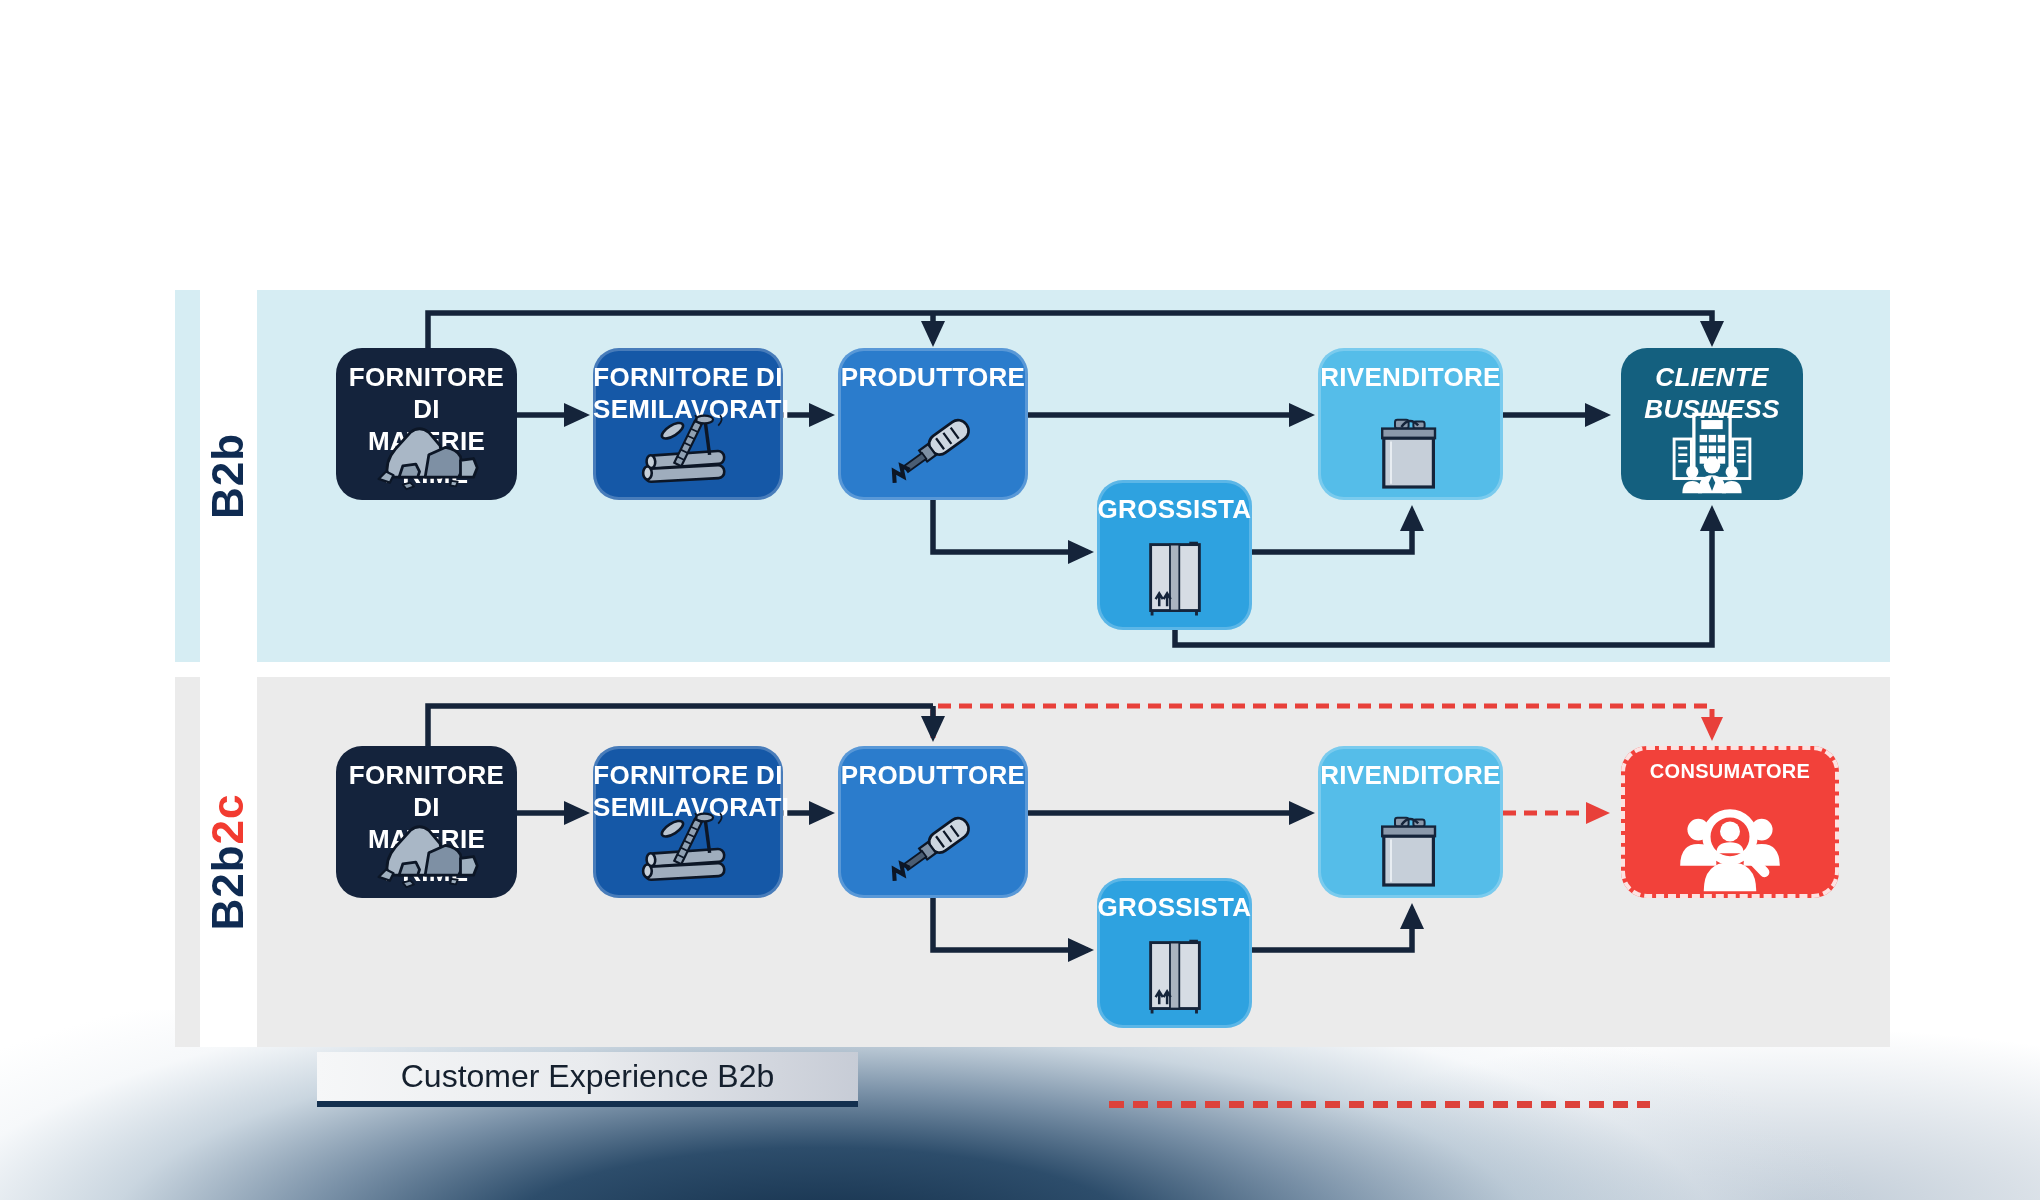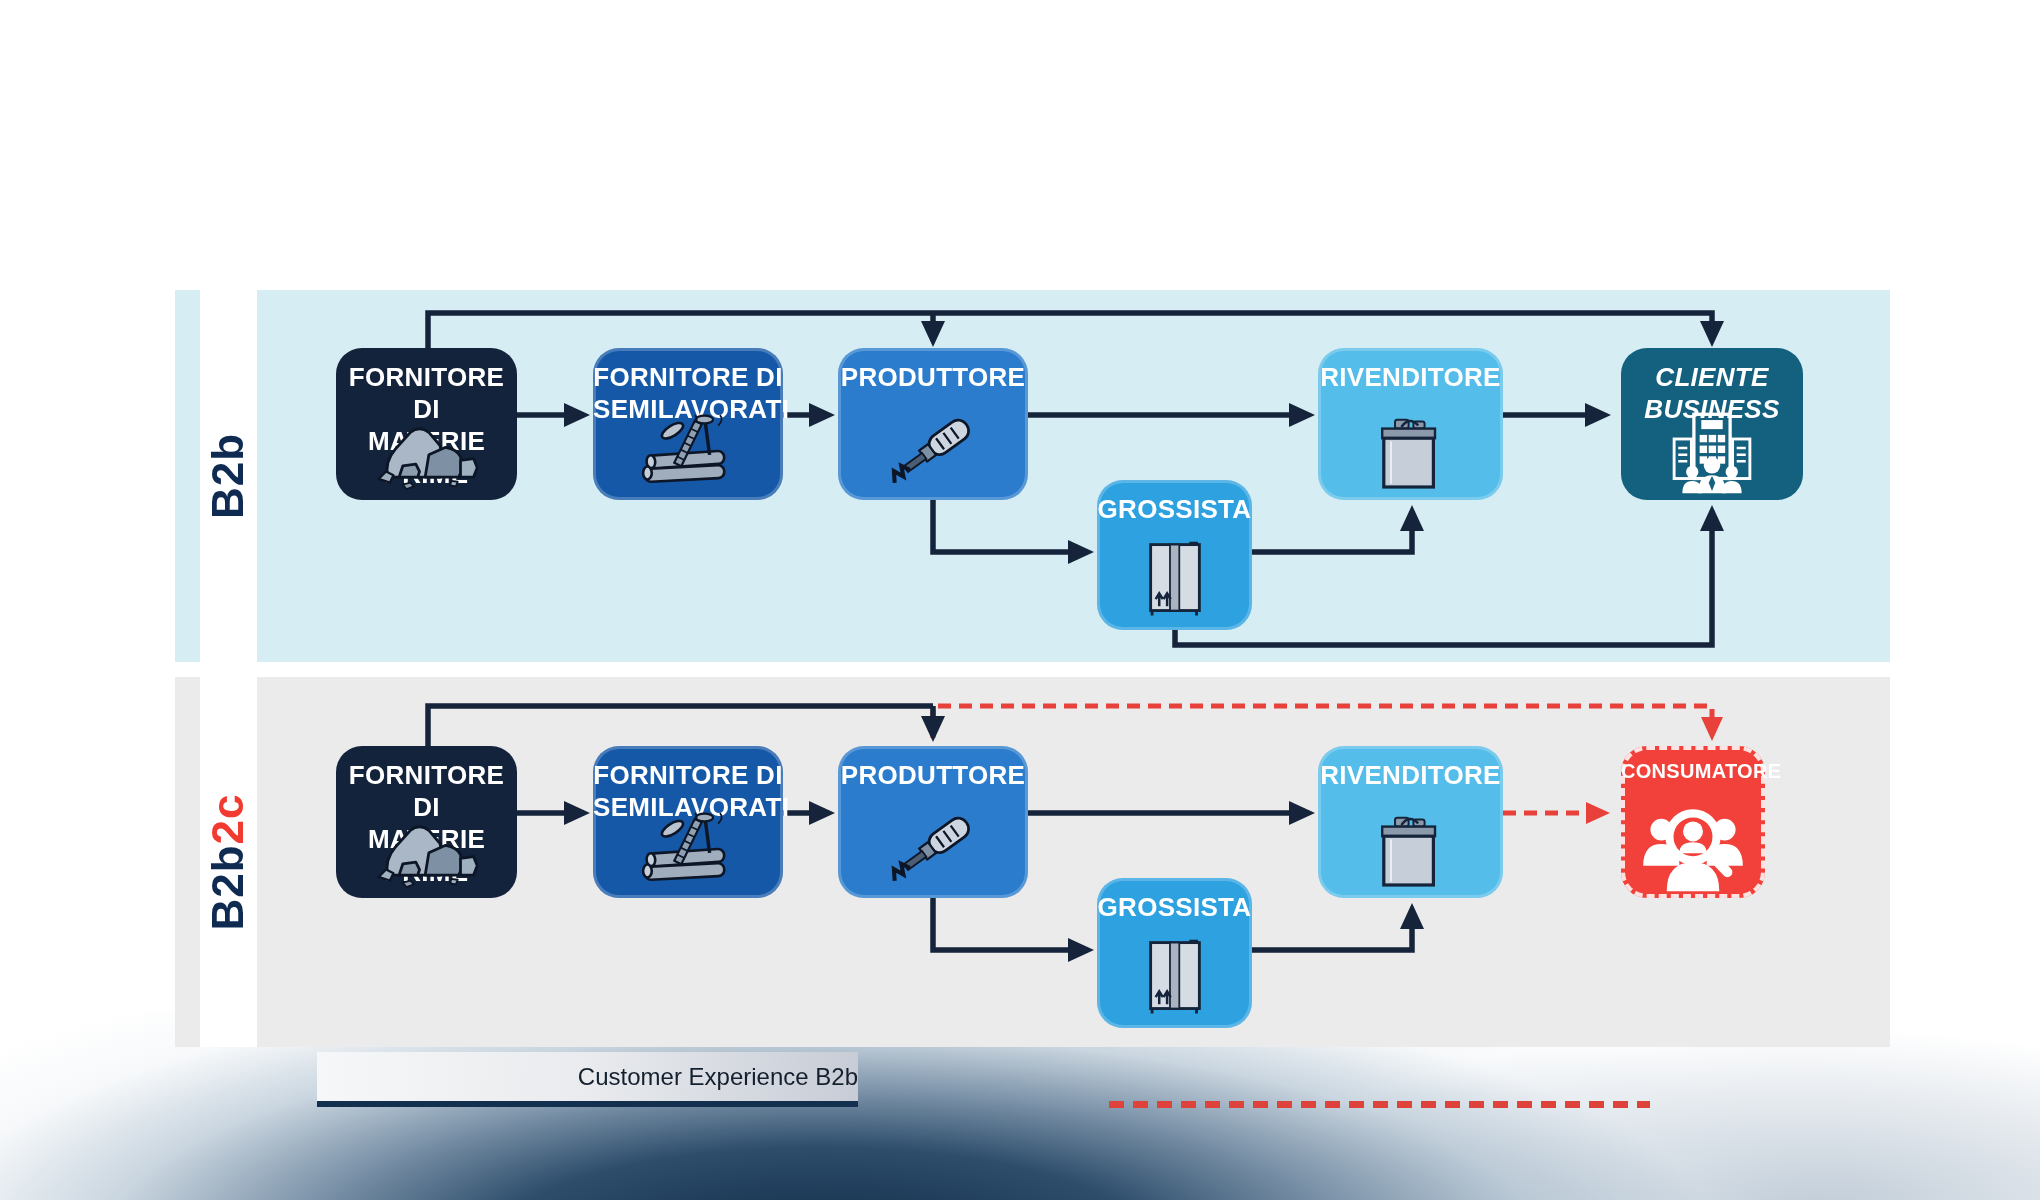--- a/index.html
+++ b/index.html
@@ -15,22 +15,22 @@
   .side-label .red{color:#f23b30;}
   .arrows{position:absolute;left:0;top:0;pointer-events:none;}
   .arrows path.n{stroke:#15243a;stroke-width:5.5;fill:none;}
   .arrows path.r{stroke:#e8403a;stroke-width:5;fill:none;stroke-dasharray:13 8;}
   .box{position:absolute;border-radius:26px;color:#ffffff;text-align:center;}
   .box.rim{box-shadow:inset 0 0 0 3px rgba(255,255,255,0.22);}
   .box.dashed-border:after{content:"";position:absolute;inset:0;border:4px dashed rgba(255,255,255,0.85);
       border-radius:26px;pointer-events:none;}
   .lbl{padding-top:13px;font-size:26px;font-weight:bold;line-height:1.24;letter-spacing:0.3px;white-space:pre-line;}
   .icon{position:absolute;bottom:8px;left:50%;transform:translateX(-50%);display:block;}
-  .bar{position:absolute;height:49px;display:flex;align-items:center;justify-content:flex-end;
-       font-size:24px;color:#15202e;}
+  .bar{position:absolute;height:49px;display:flex;align-items:center;justify-content:center;
+       font-size:32px;color:#15202e;}
   .bar.b2b{background:linear-gradient(92deg,#f6f7f8 0%,#e9ebee 50%,#c7ccd6 100%);}
   .bar.b2c{background:linear-gradient(92deg,#e7d8da 0%,#f8e4e1 35%,#f3d7d4 100%);}
   .ul{position:absolute;height:6px;}
   .ul.navy{background:#14304f;}
   .ul.red{height:7px;background:repeating-linear-gradient(90deg,#dd423b 0 15px,rgba(0,0,0,0) 15px 24px);}
   .bgfade{position:absolute;left:0;top:1010px;width:2040px;height:190px;
     background:
       radial-gradient(ellipse 1150px 330px at 820px 230px,
         #112c47 0%, #2d4d6b 28%, rgba(77,108,138,0.75) 45%, rgba(148,172,192,0.5) 62%,
         rgba(219,228,236,0.25) 78%, rgba(255,255,255,0) 92%),
@@ -260,21 +260,21 @@
     <svg class="icon" style="bottom:6px" width="96" height="82" viewBox="0 0 120 95">
       <rect x="40" y="6" width="17" height="11" rx="3" fill="#8b99ab" stroke="#15243a" stroke-width="2.5"></rect>
       <rect x="63" y="8" width="14" height="9" rx="3" fill="#8b99ab" stroke="#15243a" stroke-width="2.5"></rect>
       <path d="M48,15 Q58,1 69,13" fill="none" stroke="#15243a" stroke-width="3"></path>
       <rect x="24" y="17" width="66" height="12" fill="#8b99ab" stroke="#15243a" stroke-width="3"></rect>
       <rect x="26" y="29" width="62" height="61" fill="#c6cfd9" stroke="#15243a" stroke-width="4"></rect>
       <line x1="35" y1="33" x2="35" y2="86" stroke="#e8edf2" stroke-width="2.5"></line>
     </svg>
   </div>
 
-  <div class="box dashed-border" style="left: 1621px; top: 746px; width: 144px; height: 152px; background: rgb(242, 65, 58);">
+  <div class="box dashed-border" style="left: 1621px; top: 746px; width: 218px; height: 152px; background: rgb(242, 65, 58);">
     <div class="lbl" style="font-size:20px">CONSUMATORE</div>
     <svg class="icon" style="bottom:5px" width="118" height="96" viewBox="0 0 130 106">
       <g fill="#ffffff">
         <circle cx="30" cy="36" r="12"></circle>
           <path d="M10,76 Q10,52 30,52 Q50,52 50,76 Z"></path>
         <circle cx="100" cy="36" r="12"></circle>
           <path d="M80,76 Q80,52 100,52 Q120,52 120,76 Z"></path>
         <path d="M36,104 Q36,72 65,72 Q94,72 94,104 Z"></path>
       </g>
       <circle cx="65" cy="44" r="26" fill="#f2413a" stroke="#ffffff" stroke-width="9"></circle>

